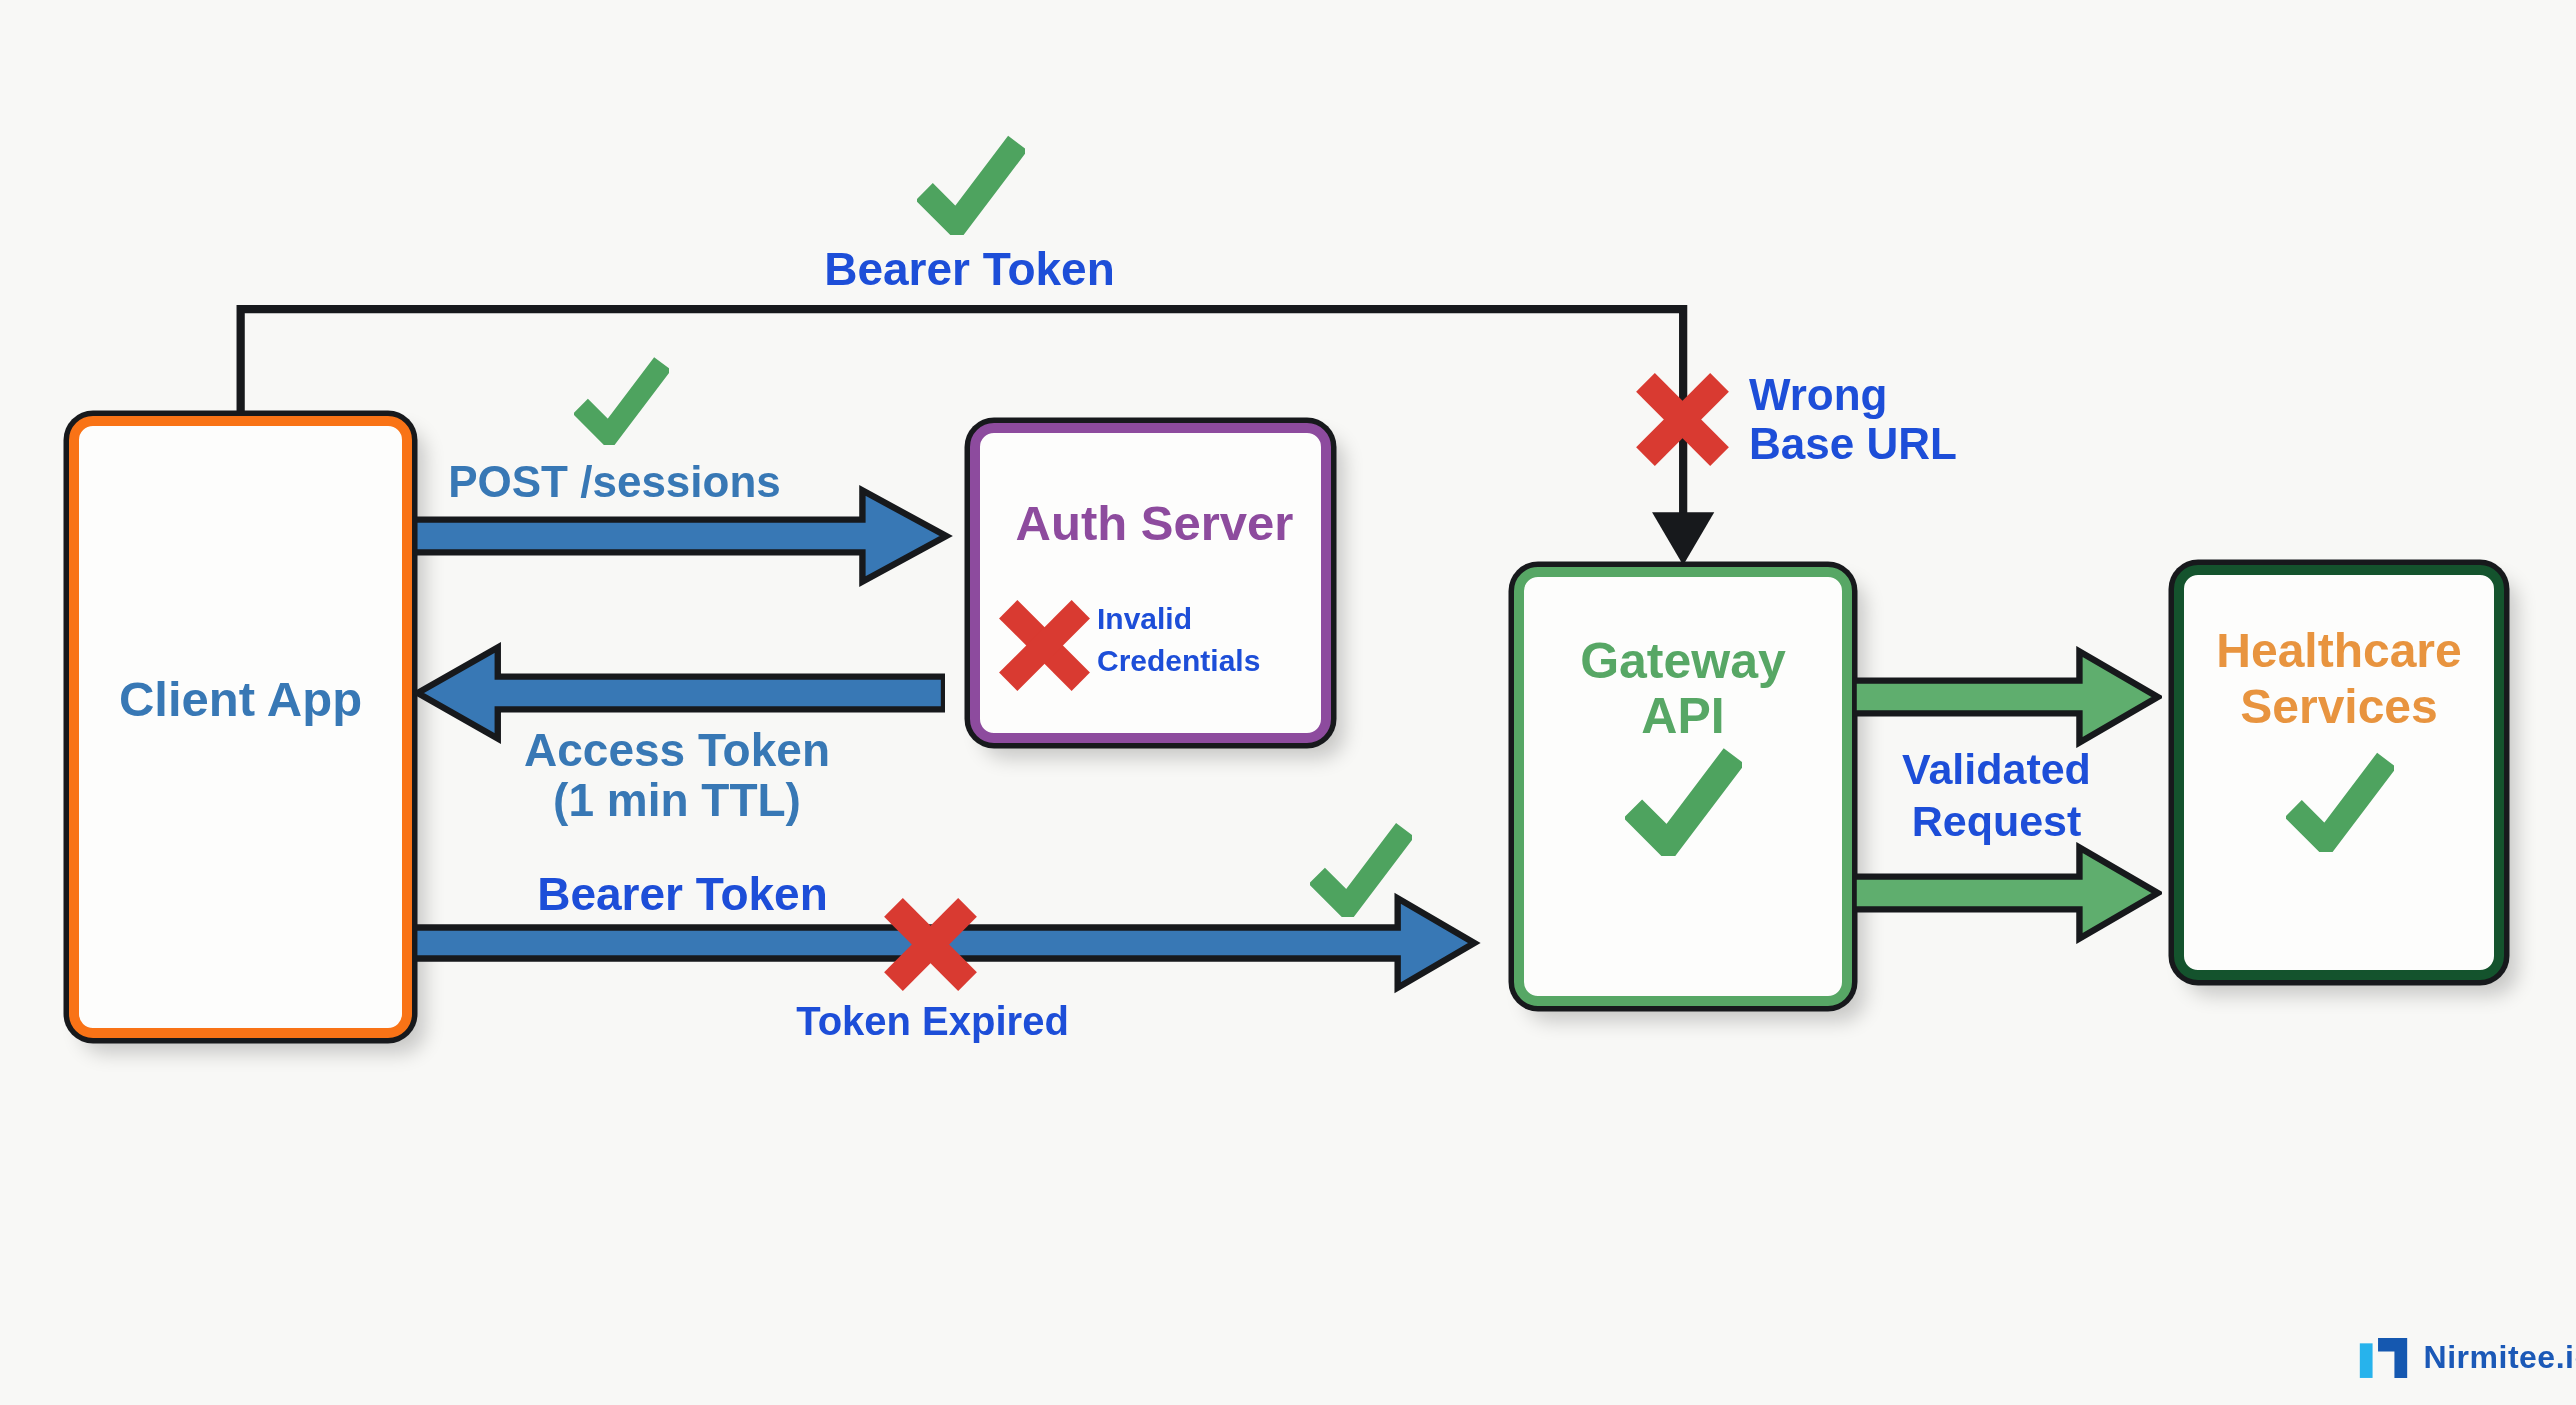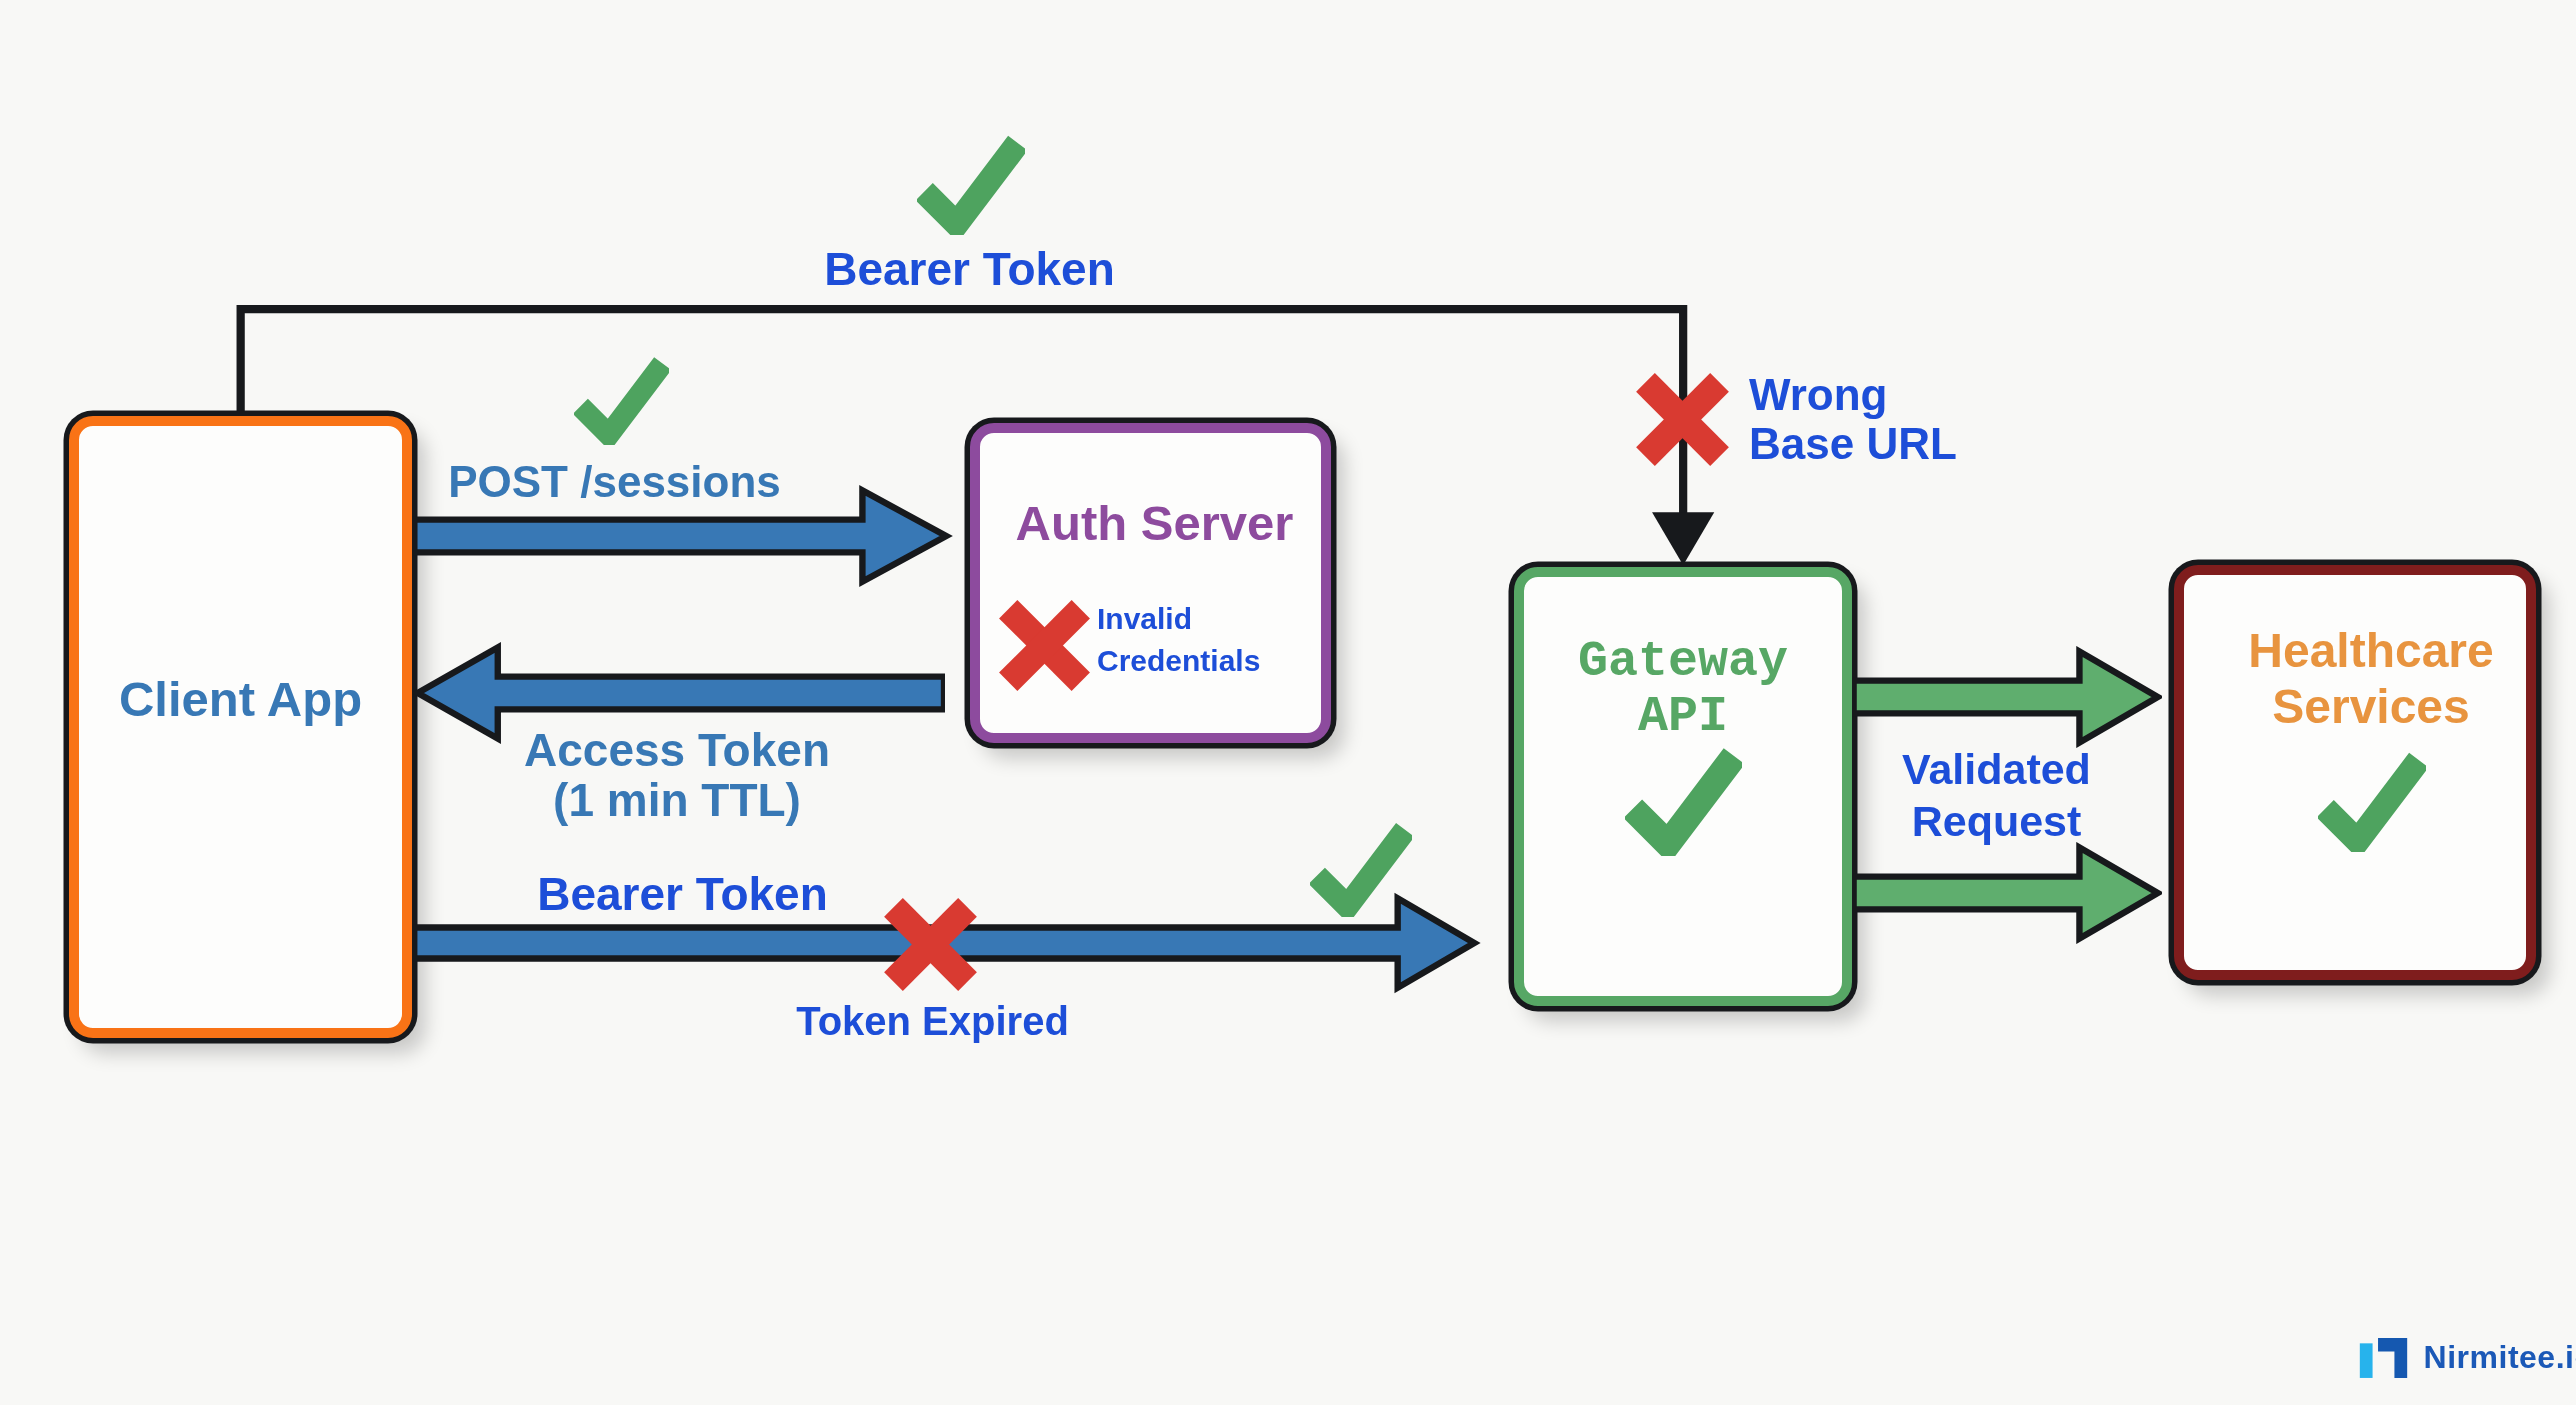--- a/index.html
+++ b/index.html
@@ -6,25 +6,25 @@
   #canvas{position:relative;width:2576px;height:1405px;background:#f8f8f6;overflow:hidden;
           font-family:"Liberation Sans",sans-serif;}
   .abs{position:absolute;}
   
   .node{position:absolute;background:#fdfdfc;border-radius:24px;
         box-shadow:0 0 0 5.5px #17191c, 12.8px 14.6px 20px rgba(0,0,0,.20);}
   .node-inner{position:relative;width:100%;height:100%;}
   .node.blue  {border:10px solid #f97316;}
   .node.purple{border:10px solid #8d4b9e;}
   .node.green {border:10px solid #57a765;}
-  .node.orange{border:10px solid #7f1d1d;padding-left:32px;}
+  .node.orange{border:10px solid #14532d;}
   .title{position:absolute;left:0;right:0;text-align:center;font-weight:bold;}
   .title.blue  {color:#3878b5;}
   .title.purple{color:#8d4b9e;padding-left:8px;}
-  .title.green {color:#57a765;font-family:Liberation Mono, monospace;}
+  .title.green {color:#57a765;}
   .title.orange{color:#e8943f;}
   
   .lbl{position:absolute;font-weight:bold;color:#1d4ed8;text-align:center;}
   .lbl.blue{color:#3878b5;}
   .lbl.left{text-align:left;}
   svg{display:block;}
   .icon{position:absolute;}
   
   #logo{position:absolute;left:2358px;top:1334px;display:flex;align-items:center;gap:14.6px;}
   #logo .logo-text{font-weight:bold;font-size:32px;letter-spacing:0.5px;color:#1b59b7;}

